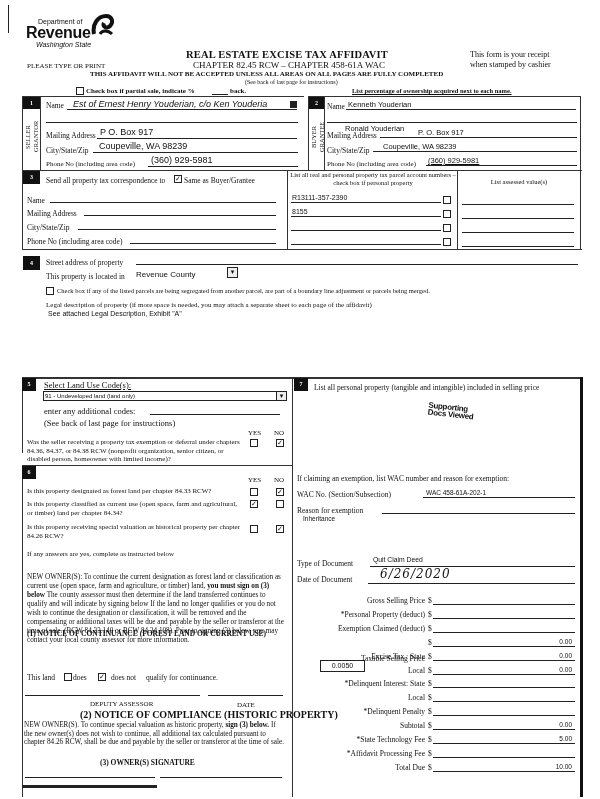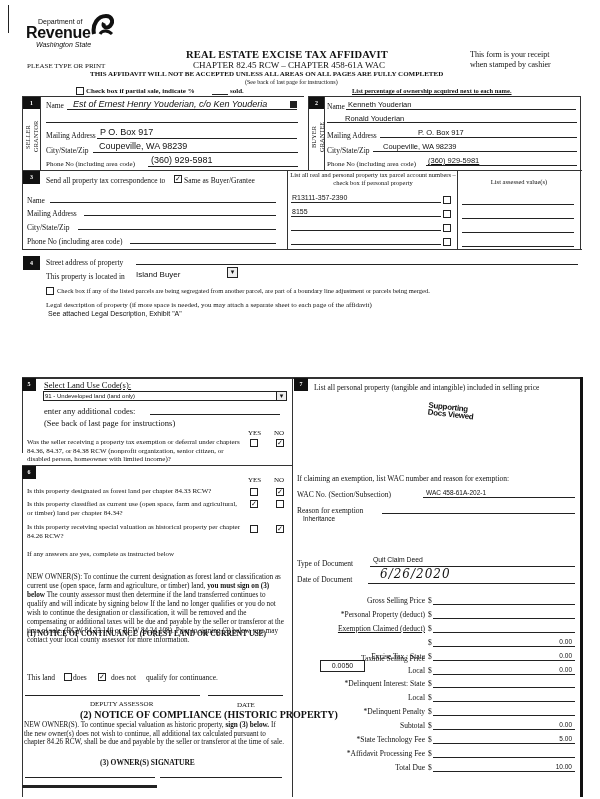--- a/index.html
+++ b/index.html
@@ -37,21 +37,21 @@
 <div class="abs" style="left:193px;top:60px;font-size:9px;">CHAPTER 82.45 RCW – CHAPTER 458-61A WAC</div>
 <div class="abs" style="left:27px;top:62px;font-size:7px;">PLEASE TYPE OR PRINT</div>
 <div class="abs" style="left:470px;top:50px;font-size:8px;">This form is your receipt</div>
 <div class="abs" style="left:470px;top:60px;font-size:8px;">when stamped by cashier</div>
 <div class="abs bold" style="left:90px;top:70px;font-size:7px;">THIS AFFIDAVIT WILL NOT BE ACCEPTED UNLESS ALL AREAS ON ALL PAGES ARE FULLY COMPLETED</div>
 <div class="abs" style="left:245px;top:79px;font-size:6px;">(See back of last page for instructions)</div>
 
 <div class="cb" style="left:76px;top:87px;"></div>
 <div class="abs bold" style="left:86px;top:87px;font-size:7px;">Check box if partial sale, indicate %</div>
 <div class="line" style="left:212px;top:87px;width:16px;height:8px;"></div>
-<div class="abs bold" style="left:230px;top:87px;font-size:7px;">sold.</div>
+<div class="abs bold" style="left:230px;top:87px;font-size:7px;">back.</div>
 <div class="abs bold" style="left:352px;top:87px;font-size:6.5px;text-decoration:underline;">List percentage of ownership acquired next to each name.</div>
 
 <div>
   <div class="hborder" style="left:22px;top:96px;width:282px;"></div>
   <div class="vborder" style="left:22px;top:96px;height:74px;"></div>
   <div class="vborder" style="left:40px;top:96px;height:74px;"></div>
   <div class="numbox" style="left:23px;top:97px;width:17px;height:12px;line-height:12px;">1</div>
   <div class="rot" style="left:24px;top:152px;width:30px;font-size:6.5px;">
     <div>SELLER</div>
     <div>GRANTOR</div>
@@ -84,21 +84,21 @@
   <div class="numbox" style="left:309px;top:97px;width:15px;height:12px;line-height:12px;">2</div>
   <div class="rot" style="left:310px;top:152px;width:30px;font-size:6.5px;">
     <div>BUYER</div>
     <div>GRANTEE</div>
   </div>
   <div class="abs" style="left:327px;top:102px;">Name</div>
   <div class="line" style="left:346px;top:99px;width:230px;height:11px;">
     <span class="fill" style="font-size:7.5px;position:absolute;left:2px;top:1px;">Kenneth Youderian</span>
   </div>
   <div class="line" style="left:327px;top:112px;width:250px;height:11px;">
-    <span class="fill" style="font-size:7.5px;position:absolute;left:18px;top:2px;">Ronald Youderian</span>
+    <span class="fill" style="font-size:7.5px;position:absolute;left:18px;top:12px;">Ronald Youderian</span>
   </div>
   <div class="abs" style="left:327px;top:131px;">Mailing Address</div>
   <div class="line" style="left:380px;top:127px;width:197px;height:11px;">
     <span class="fill" style="font-size:7.5px;position:absolute;left:2px;top:1px;margin-left:36px;">P. O. Box 917</span>
   </div>
   <div class="abs" style="left:327px;top:146px;">City/State/Zip</div>
   <div class="line" style="left:373px;top:141px;width:204px;height:11px;">
     <span class="fill" style="font-size:7.5px;position:absolute;left:10px;top:1px;">Coupeville, WA 98239</span>
   </div>
   <div class="abs" style="left:327px;top:160px;font-size:7px;">Phone No  (including area code)</div>
@@ -150,21 +150,21 @@
   <div class="line" style="left:291px;top:236px;width:150px;height:9px;"></div>
   <div class="cb" style="left:443px;top:238px;"></div>
   <div class="line" style="left:462px;top:238px;width:112px;height:9px;"></div>
 </div>
 
 <div>
   <div class="numbox" style="left:23px;top:256px;width:17px;height:14px;line-height:14px;">4</div>
   <div class="abs" style="left:46px;top:258px;">Street address of property</div>
   <div class="line" style="left:136px;top:256px;width:442px;height:9px;"></div>
   <div class="abs" style="left:46px;top:272px;">This property is located in</div>
-  <div class="abs fill" style="left:136px;top:270px;font-size:8px;">Island Buyer</div>
+  <div class="abs fill" style="left:136px;top:270px;font-size:8px;">Revenue County</div>
   <div class="dd-btn" style="left:227px;top:267px;">▾</div>
   <div class="cb" style="left:46px;top:287px;"></div>
   <div class="abs" style="left:57px;top:287px;font-size:6.5px;">Check box if any of the listed parcels are being segregated from another parcel, are part of a boundary line adjustment or parcels being merged.</div>
   <div class="abs" style="left:46px;top:301px;font-size:7px;">Legal description of property (if more space is needed, you may attach a separate sheet to each page of the affidavit)</div>
   <div class="abs fill" style="left:48px;top:310px;font-size:7px;">See attached Legal Description, Exhibit "A"</div>
 </div>
 
 <div>
   <div class="hborder" style="left:22px;top:377px;width:560px;border-top:2px solid #333;"></div>
   <div class="vborder" style="left:22px;top:377px;height:76px;"></div>
@@ -261,21 +261,21 @@
       <div class="amt-label" style="left: 295px; top: 596px;">Gross Selling Price</div>
       <div class="abs" style="left: 428px; top: 596px; font-size: 7.5px;">$</div>
       <div class="line" style="left: 433px; top: 595px; width: 142px; height: 10px;">
         <span class="amt-val" style="right: 3px; top: 1px;"></span>
       </div>
       <div class="amt-label" style="left: 295px; top: 610px;">*Personal Property (deduct)</div>
       <div class="abs" style="left: 428px; top: 610px; font-size: 7.5px;">$</div>
       <div class="line" style="left: 433px; top: 609px; width: 142px; height: 10px;">
         <span class="amt-val" style="right: 3px; top: 1px;"></span>
       </div>
-      <div class="amt-label" style="left: 295px; top: 624px; text-decoration: underline;">Exemption Claimed (deduct)</div>
+      <div class="amt-label" style="left: 295px; top: 624px;">Exemption Claimed (deduct)</div>
       <div class="abs" style="left: 428px; top: 624px; font-size: 7.5px;">$</div>
       <div class="line" style="left: 433px; top: 623px; width: 142px; height: 10px;">
         <span class="amt-val" style="right: 3px; top: 1px;"></span>
       </div>
       <div class="amt-label" style="left: 295px; top: 638px; margin-top: 16px;">Taxable Selling Price</div>
       <div class="abs" style="left: 428px; top: 638px; font-size: 7.5px;">$</div>
       <div class="line" style="left: 433px; top: 637px; width: 142px; height: 10px;">
         <span class="amt-val" style="right: 3px; top: 1px;">0.00</span>
       </div>
       <div class="amt-label" style="left: 295px; top: 652px;">Excise Tax : State</div>

